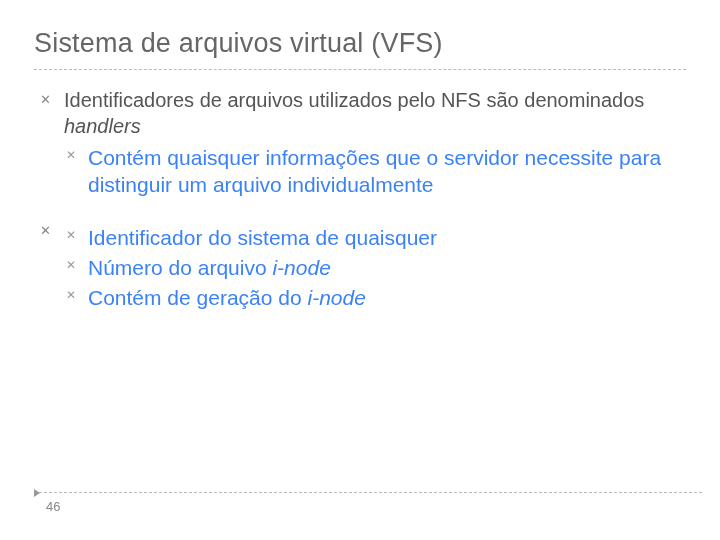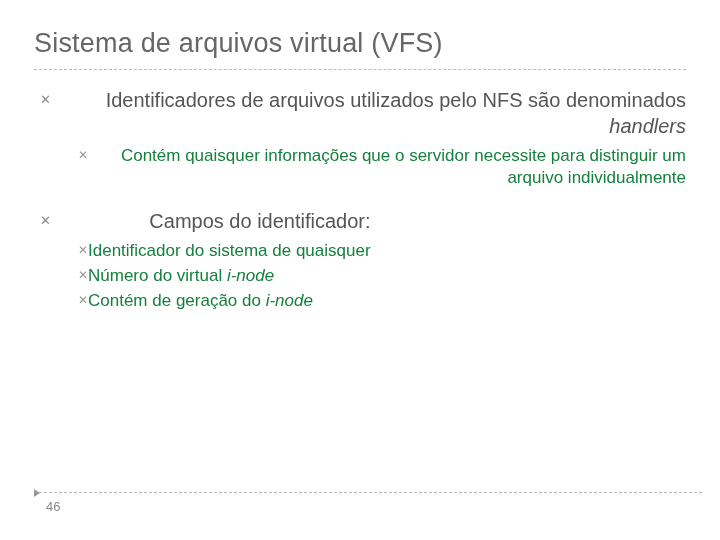--- a/index.html
+++ b/index.html
@@ -31,37 +31,36 @@
   .l1 .glyph {
     flex: 0 0 24px;
     color: #888;
     font-size: 13px;
     padding-top: 4px;
   }
   .l1 .text {
     font-size: 20px;
     color: #555;
     line-height: 1.28;
-    text-align: right;
   }
   .l2-group { margin-top: 6px; margin-bottom: 6px; }
   .l2 {
     display: flex;
     margin-bottom: 3px;
   }
   .l2 .glyph {
     flex: 0 0 24px;
     color: #999;
     font-size: 12px;
     padding-top: 3px;
     padding-left: 2px;
   }
   .l2 .text {
-    font-size: 17px;
-    color: #15803d;
+    font-size: 21px;
+    color: #3b82f6;
     line-height: 1.28;
   }
   .italic { font-style: italic; }
   .footer {
     position: absolute;
     left: 34px;
     bottom: 26px;
     right: 18px;
   }
   .footer-line {
@@ -100,30 +99,29 @@
           <div class="glyph">✕</div>
           <div class="text">Contém quaisquer informações que o servidor necessite para distinguir um arquivo individualmente</div>
         </div>
       </div>
     </div>
   </div>
 
   <div class="l1">
     <div class="glyph">✕</div>
     <div class="text">
-      <span>Campos do identificador:</span>
       <div class="l2-group">
         <div class="l2">
           <div class="glyph">✕</div>
           <div class="text">Identificador do sistema de quaisquer</div>
         </div>
         <div class="l2">
           <div class="glyph">✕</div>
           <div class="text">
-            <span>Número do virtual </span><span class="italic">i-node</span>
+            <span>Número do arquivo </span><span class="italic">i-node</span>
           </div>
         </div>
         <div class="l2">
           <div class="glyph">✕</div>
           <div class="text">
             <span>Contém de geração do </span><span class="italic">i-node</span>
           </div>
         </div>
       </div>
     </div>

